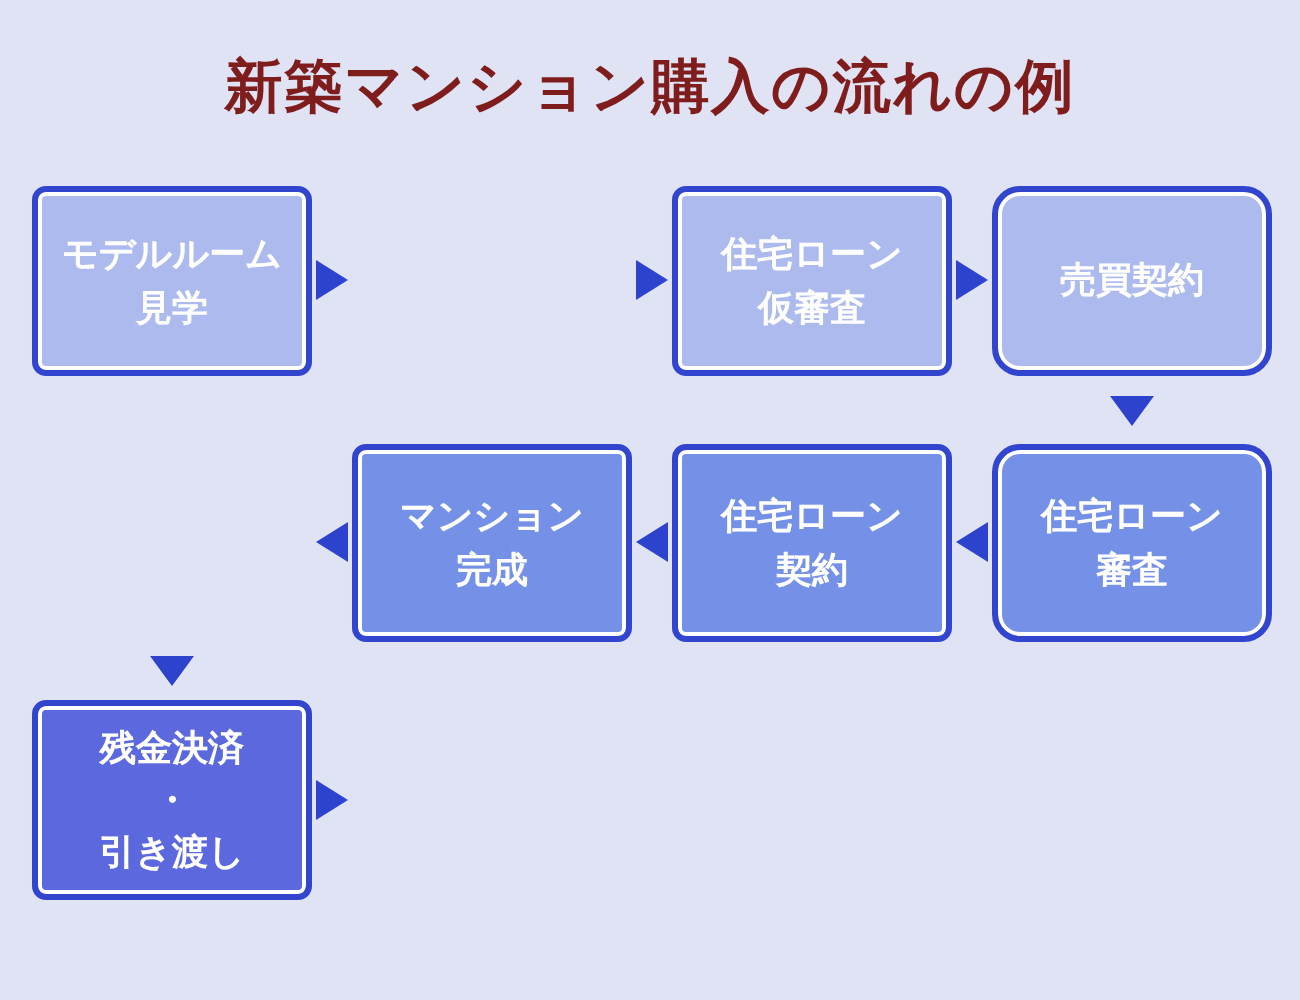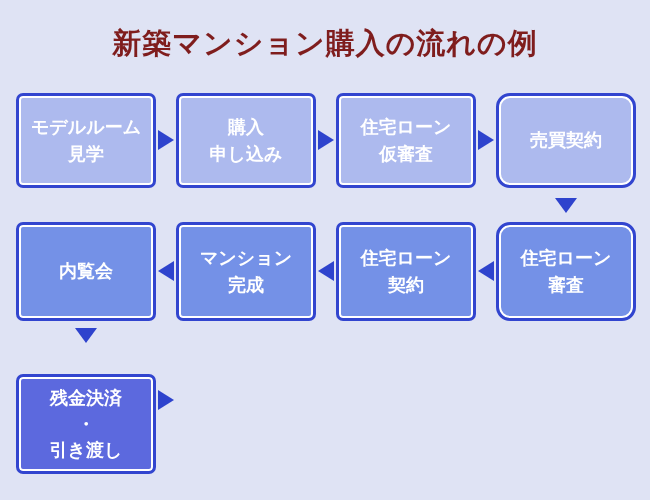--- a/index.html
+++ b/index.html
@@ -38,21 +38,21 @@
     justify-content: center;
     text-align: center;
     color: #ffffff;
     font-weight: 700;
     font-size: 18px;
     line-height: 1.45;
   }
   .box .label { white-space: pre-line; }
   .row1 { top: 93px;  height: 95px;  background: #adbaee; }
   .row2 { top: 222px; height: 99px;  background: #7491e7; }
-  .row3 { top: 350px; height: 100px; background: #5c69de; margin-top: 24px; }
+  .row3 { top: 350px; height: 100px; background: #5c69de; }
   .c1 { left: 16px; }
   .c2 { left: 176px; }
   .c3 { left: 336px; }
   .c4 { left: 496px; border-radius: 14px; }
   .arr { position: absolute; width: 0; height: 0; }
   .arr-right {
     border-left: 16px solid #2e43cd;
     border-top: 10px solid transparent;
     border-bottom: 10px solid transparent;
   }
@@ -72,24 +72,20 @@
 
 <div class="stage">
 
   <h1 class="title">新築マンション購入の流れの例</h1>
 
   <div class="box row1 c1">
     <span class="label">モデルルーム
 見学</span>
   </div>
   <div class="arr arr-right" style="left:158px; top:130px;"></div>
-  <div class="box row1 c2">
-    <span class="label">購入
-申し込み</span>
-  </div>
   <div class="arr arr-right" style="left:318px; top:130px;"></div>
   <div class="box row1 c3">
     <span class="label">住宅ローン
 仮審査</span>
   </div>
   <div class="arr arr-right" style="left:478px; top:130px;"></div>
   <div class="box row1 c4">
     <span class="label">売買契約</span>
   </div>
 
@@ -103,23 +99,20 @@
   <div class="box row2 c3">
     <span class="label">住宅ローン
 契約</span>
   </div>
   <div class="arr arr-left" style="left:318px; top:261px;"></div>
   <div class="box row2 c2">
     <span class="label">マンション
 完成</span>
   </div>
   <div class="arr arr-left" style="left:158px; top:261px;"></div>
-  <div class="box row2 c1">
-    <span class="label">内覧会</span>
-  </div>
 
   <div class="arr arr-down" style="left:75px; top:328px;"></div>
 
   <div class="box row3 c1">
     <span class="label">残金決済
 ・
 引き渡し</span>
   </div>
   <div class="arr arr-right" style="left:158px; top:390px;"></div>
 

